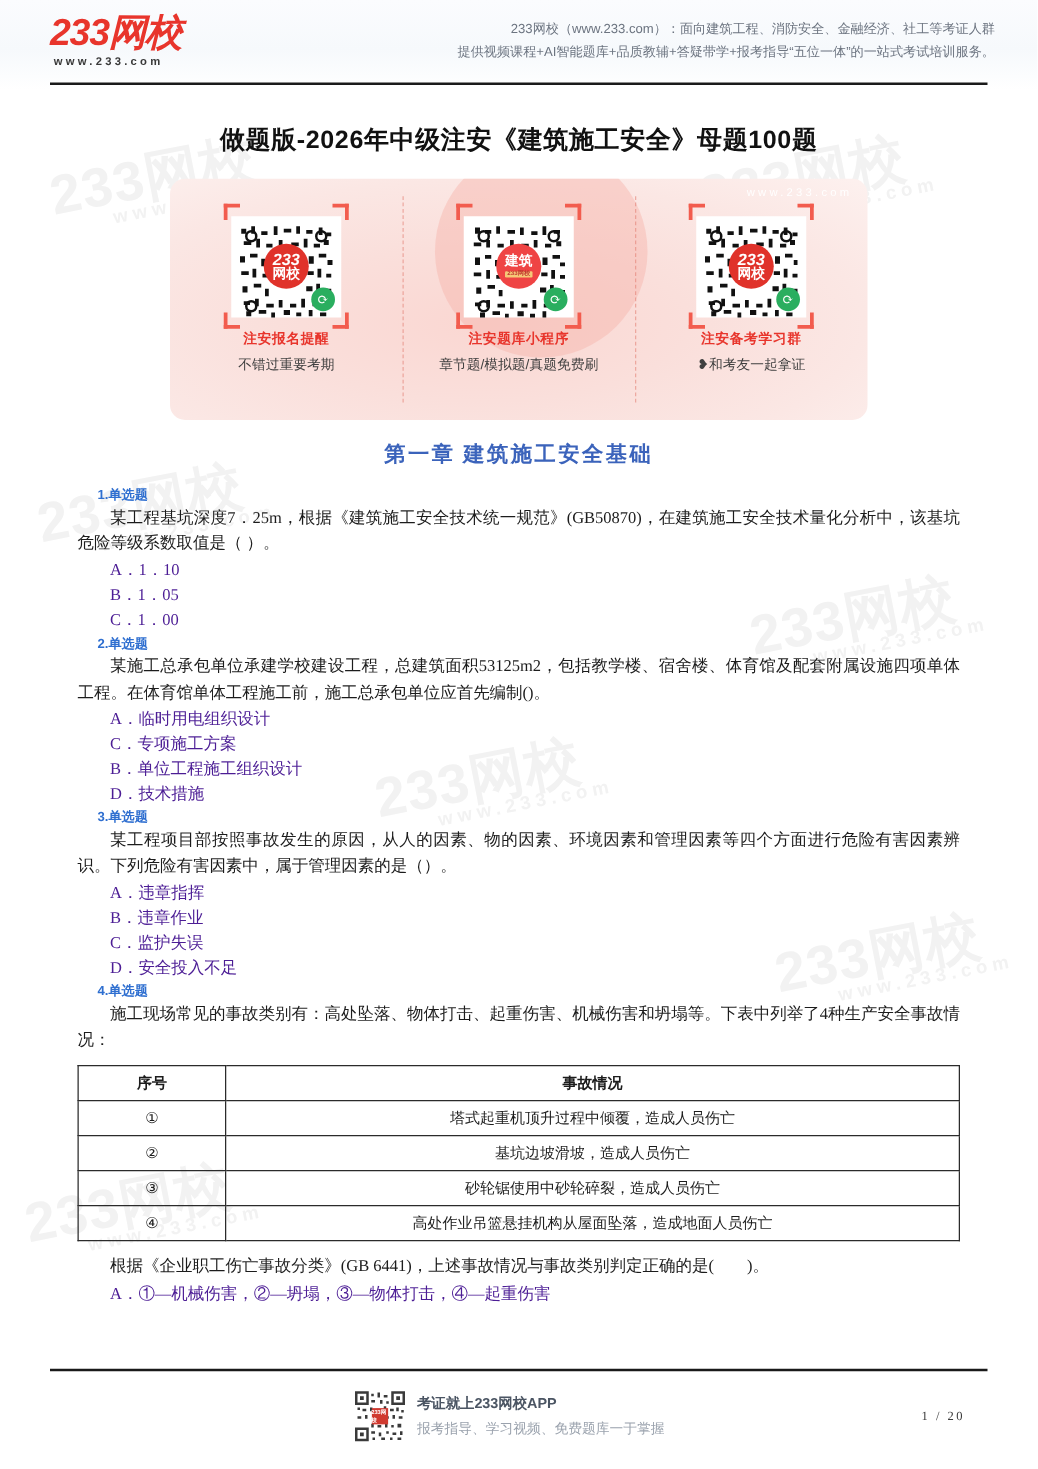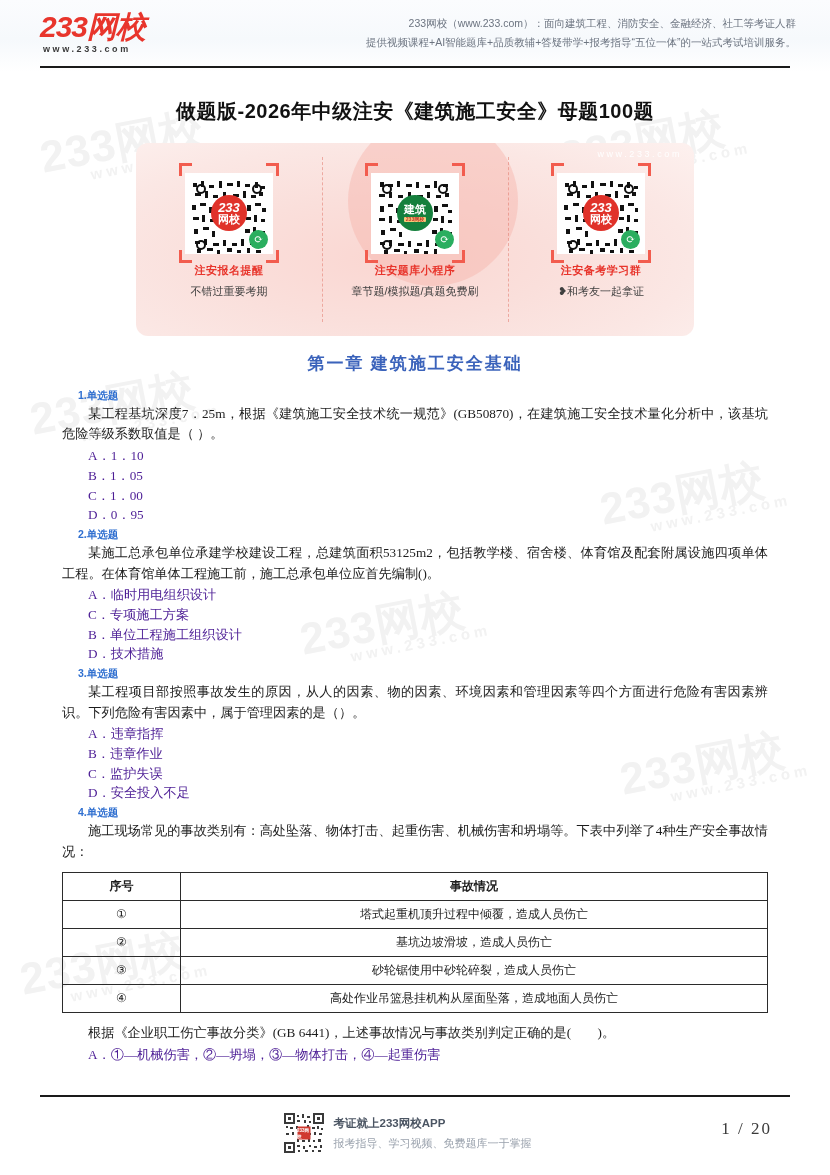--- a/index.html
+++ b/index.html
@@ -156,21 +156,21 @@
     width: 36px; height: 36px; border-radius: 50%;
     background: #e0322a;
     color: #fff;
     display: flex; flex-direction: column;
     align-items: center; justify-content: center;
     font-family: "Liberation Sans", sans-serif;
     font-weight: 800;
     line-height: 1.02;
     z-index: 3;
   }
-  .qr-center.alt { background: #15803d; }
+  .qr-center.alt { background: #ef4444; }
   .qr-center .l1 { font-size: 13px; font-style: italic; }
   .qr-center .l2 { font-size: 11px; }
   .qr-center .tiny { font-size: 5px; background:#f5c877; color:#c3392f; padding:0 2px; border-radius:1px; margin-top:1px;}
   .wechat-badge {
     position: absolute;
     right: 5px; bottom: 5px;
     width: 19px; height: 19px;
     border-radius: 50%;
     background: #2aae5f;
     color: #fff;
@@ -302,21 +302,21 @@
   .footer-sub {
     font-family: "Liberation Sans", sans-serif;
     font-size: 11px;
     color: #9aa2ad;
     margin-top: 3px;
   }
   .page-num {
     position: absolute;
     right: 58px; bottom: 36px;
     font-family: "Liberation Serif", serif;
-    font-size: 17px;
+    font-size: 10px;
     color: #3a3a3a;
     letter-spacing: 2px;
     z-index: 5;
   }
 </style>
 </head>
 <body>
 
 <div class="wm-layer">
   <div class="wm" style="left:40px; top:118px;">
@@ -594,21 +594,20 @@
 
   <div class="chapter-title">第一章  建筑施工安全基础</div>
 
   <div>
     <div class="q-type">1.单选题</div>
     <div class="q-stem">某工程基坑深度7．25m，根据《建筑施工安全技术统一规范》(GB50870)，在建筑施工安全技术量化分析中，该基坑危险等级系数取值是（ ）。</div>
     <div class="q-opts">
       <div class="q-opt">A．1．10</div>
       <div class="q-opt">B．1．05</div>
       <div class="q-opt">C．1．00</div>
-      <div class="q-opt">D．0．95</div>
     </div>
   </div>
 
   <div>
     <div class="q-type">2.单选题</div>
     <div class="q-stem">某施工总承包单位承建学校建设工程，总建筑面积53125m2，包括教学楼、宿舍楼、体育馆及配套附属设施四项单体工程。在体育馆单体工程施工前，施工总承包单位应首先编制()。</div>
     <div class="q-opts">
       <div class="q-opt">A．临时用电组织设计</div>
       <div class="q-opt">C．专项施工方案</div>
       <div class="q-opt">B．单位工程施工组织设计</div>

